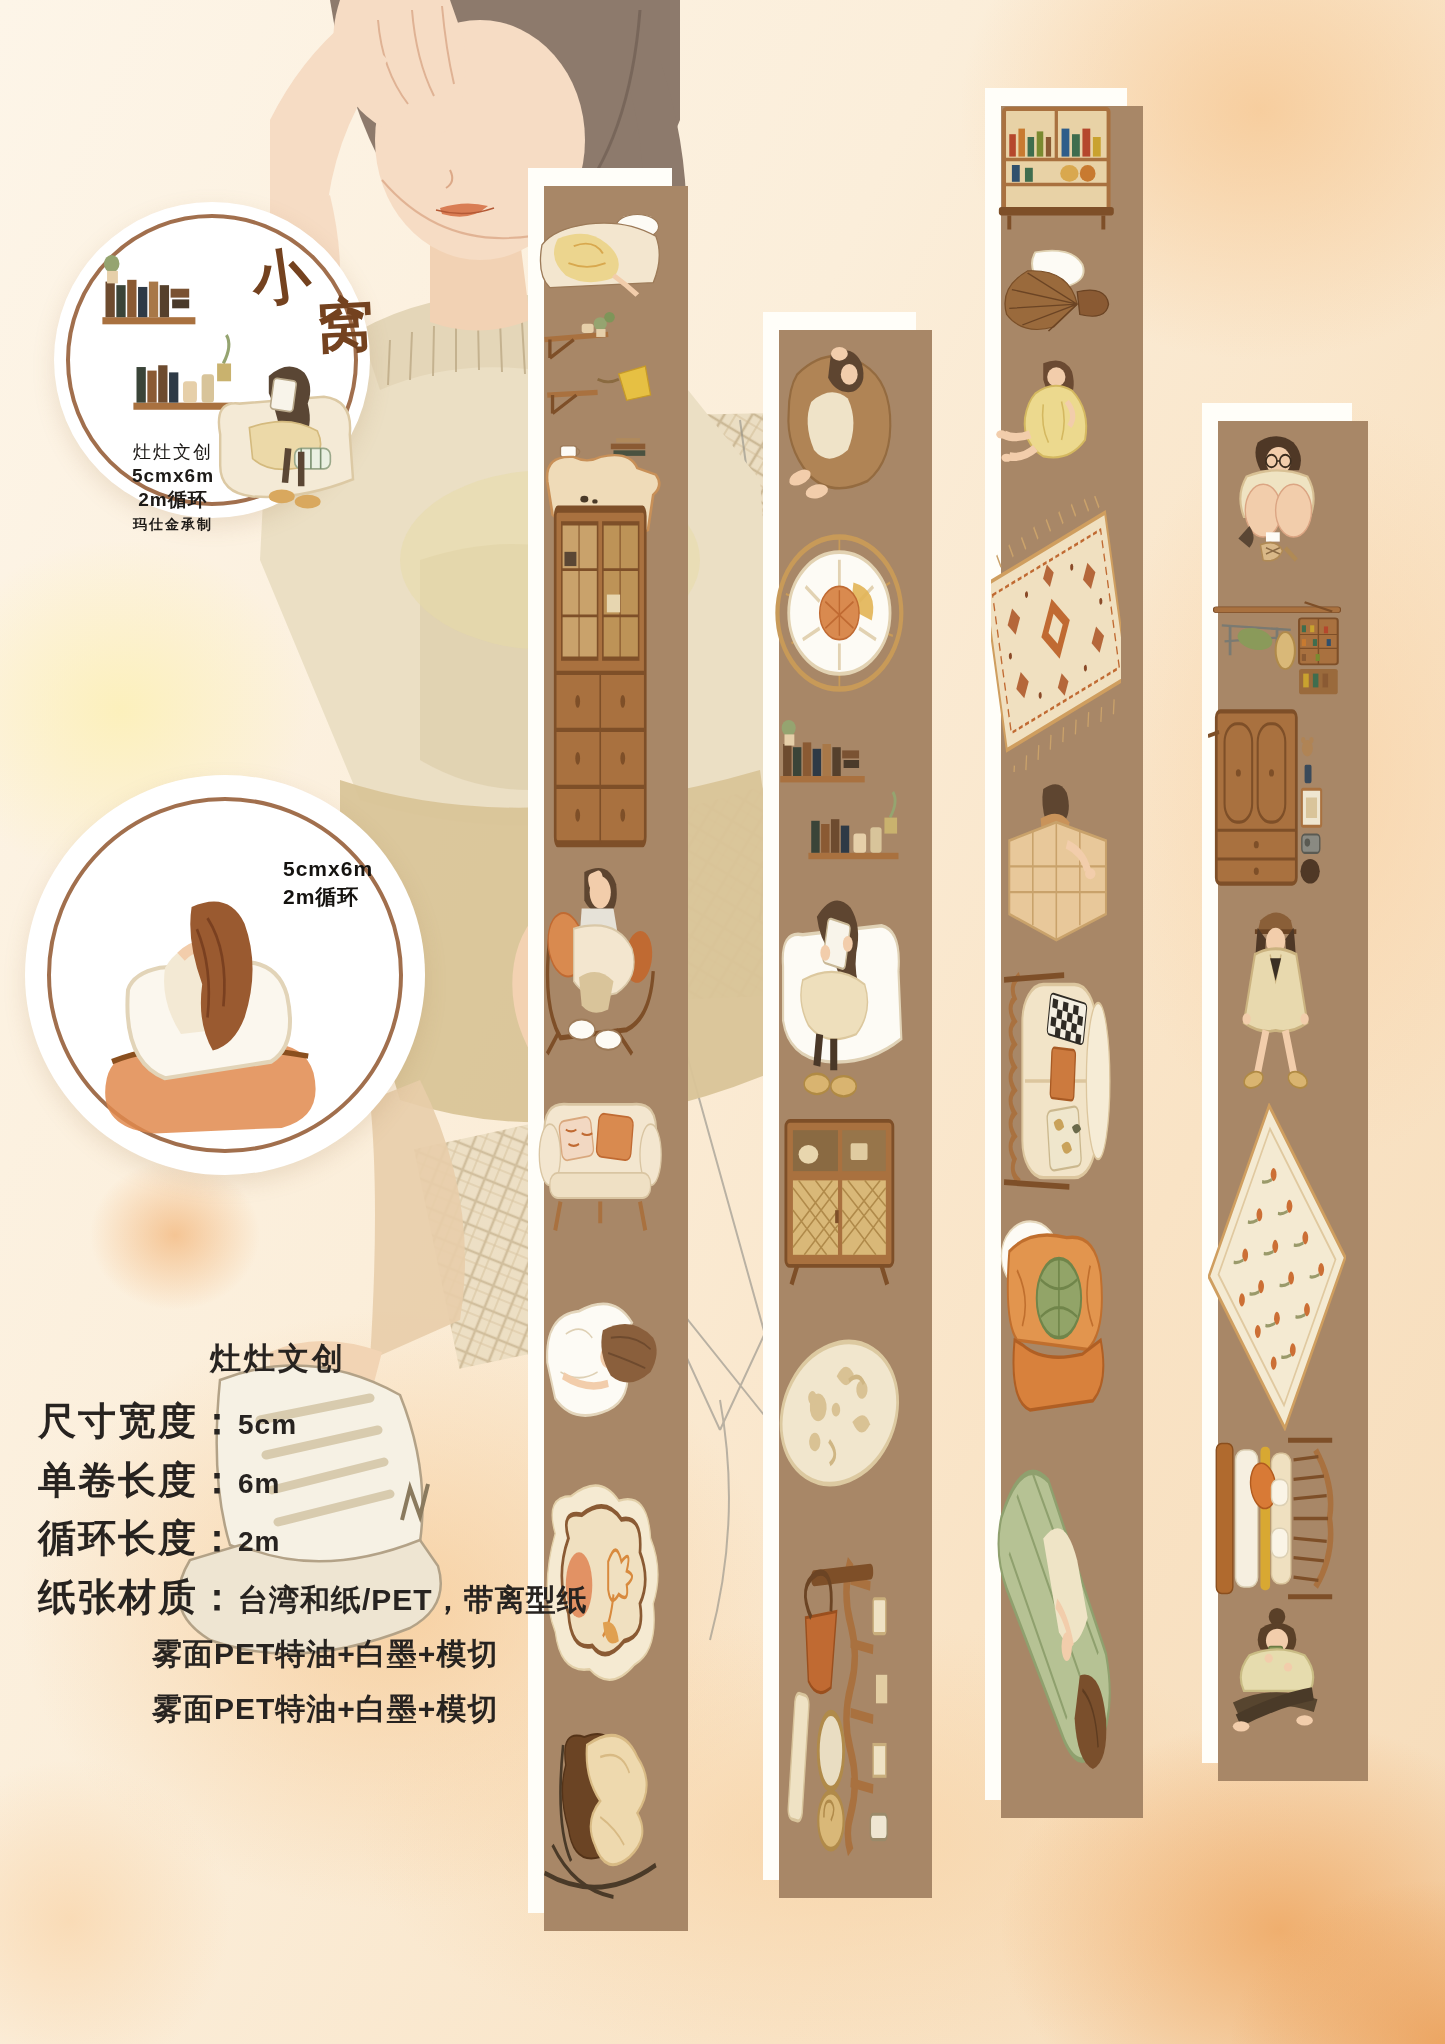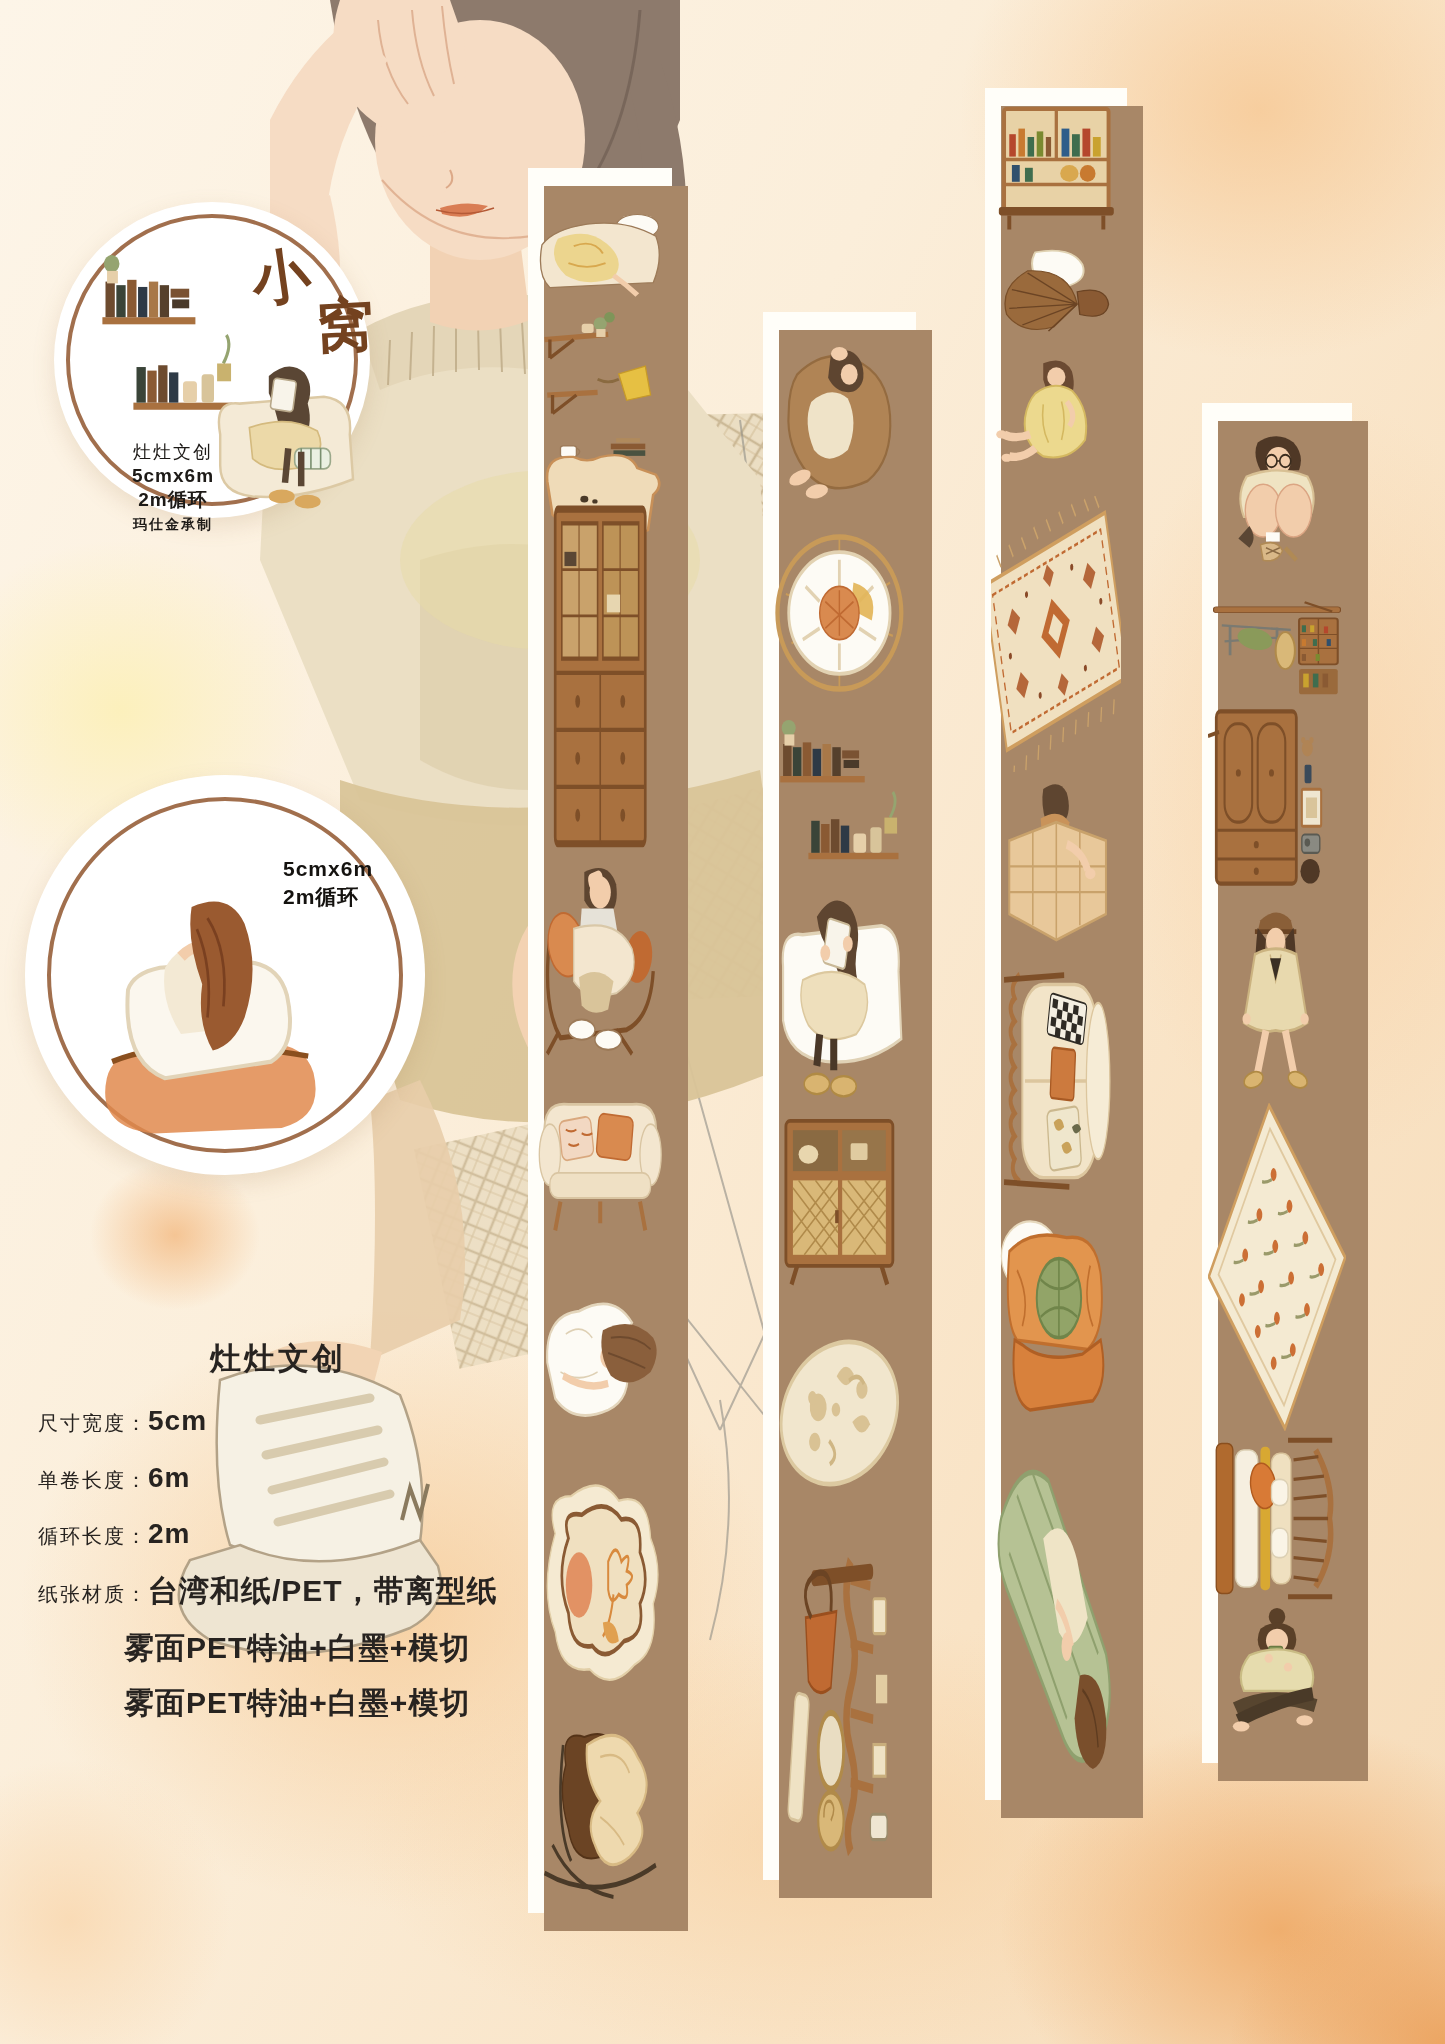--- a/index.html
+++ b/index.html
@@ -40,24 +40,24 @@
   .b1text{position:absolute;left:16px;top:238px;width:206px;text-align:center;color:#1d1a17}
   .b1brand{font-size:18px;font-weight:500;letter-spacing:2px}
   .bnum{font-size:19px;font-weight:800;letter-spacing:1px}
   .b1maker{font-size:14px;font-weight:600;letter-spacing:2px}
   .b1text div{line-height:24px}
   .b2text{position:absolute;left:258px;top:80px;text-align:left;color:#14120f}
   .b2text div{font-size:21px;font-weight:800;line-height:28px;letter-spacing:1px}
   .specs{position:absolute;left:38px;top:1338px;width:620px;z-index:3;color:var(--ink,#272320)}
   .spec-title{font-size:31px;font-weight:600;letter-spacing:3px;margin-left:172px;margin-bottom:14px}
   .spec-row{display:flex;align-items:baseline;line-height:54.5px;white-space:nowrap}
-  .spec-row .lab{font-size:20px;font-weight:400;letter-spacing:2px}
+  .spec-row .lab{font-size:38px;font-weight:700;letter-spacing:2px}
   .spec-row .v{font-size:30px;font-weight:600;letter-spacing:1px}
   .spec-row .v.big{font-size:28px;font-weight:800}
-  .spec-row.indent{margin-left:86px}
+  .spec-row.indent{margin-left:114px}
 </style>
 </head>
 <body>
 
 <div class="page" id="page" style="--shadow: #a88767; --ring: #9c6743; --brown: #74421f; --ink: #272320;">
   <div class="blob b1"></div>
   <div class="blob b2"></div>
   <div class="blob b3"></div>
   <div class="blob b4"></div>
   <div class="blob b5"></div>

